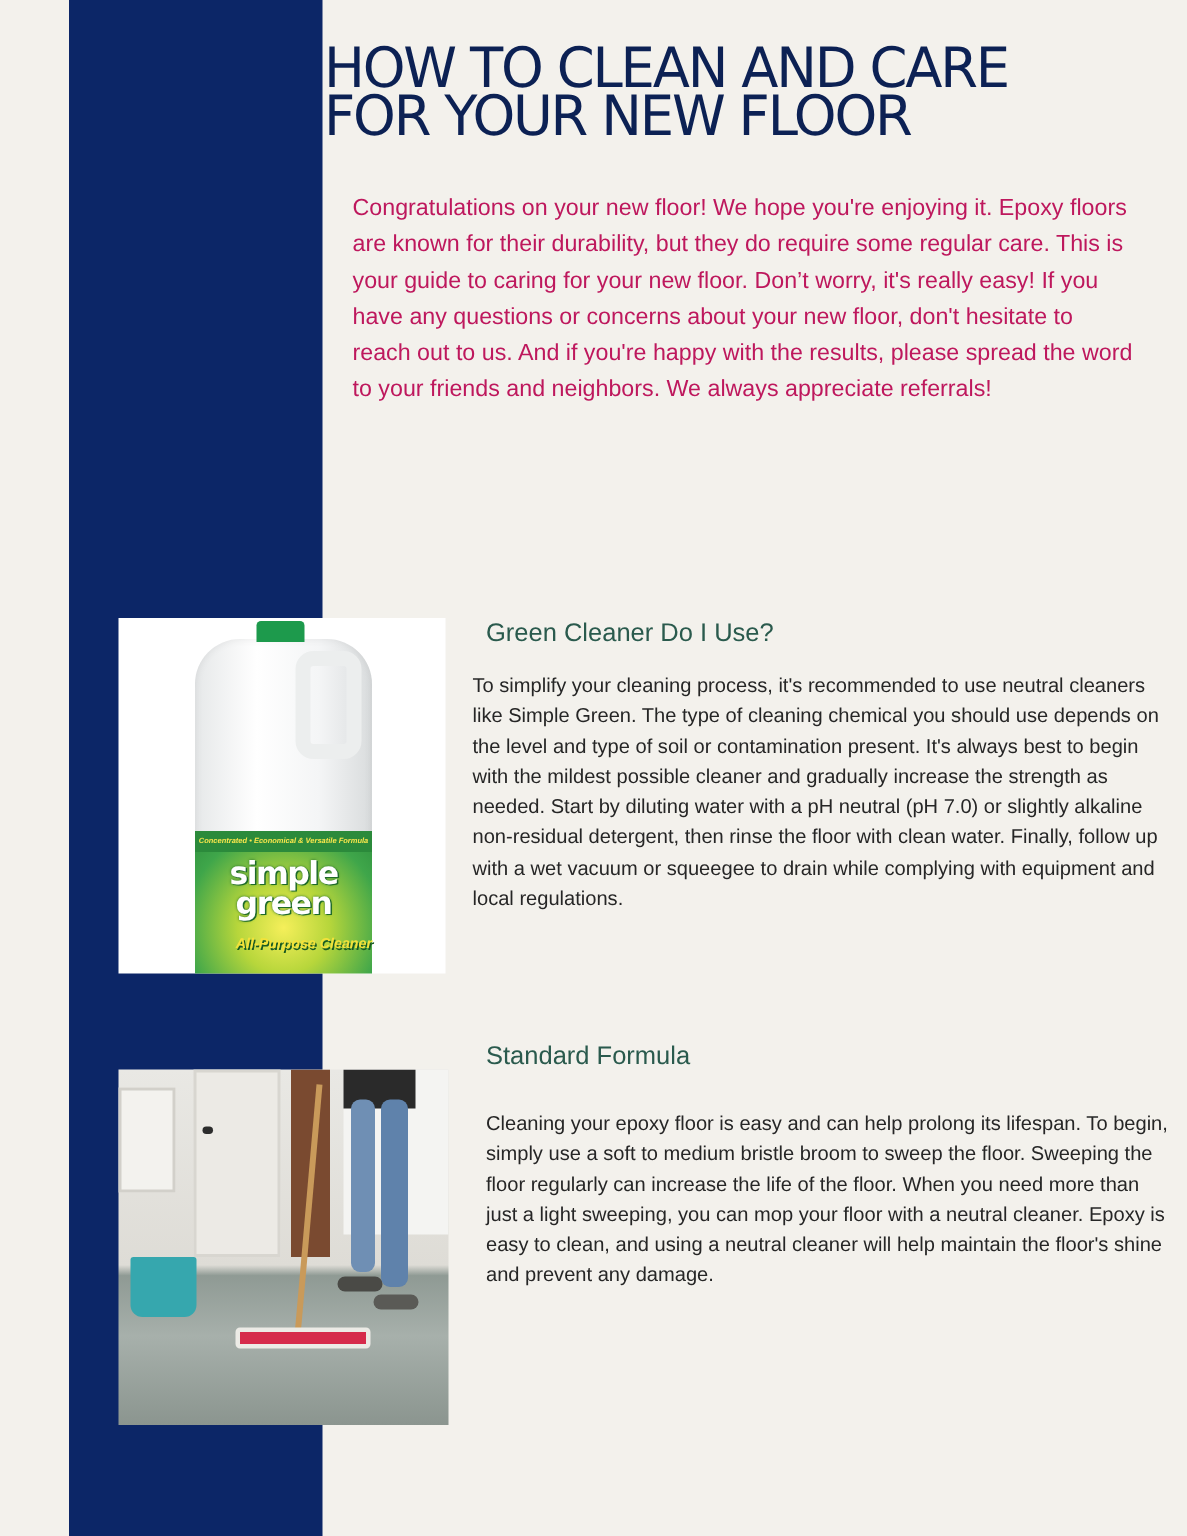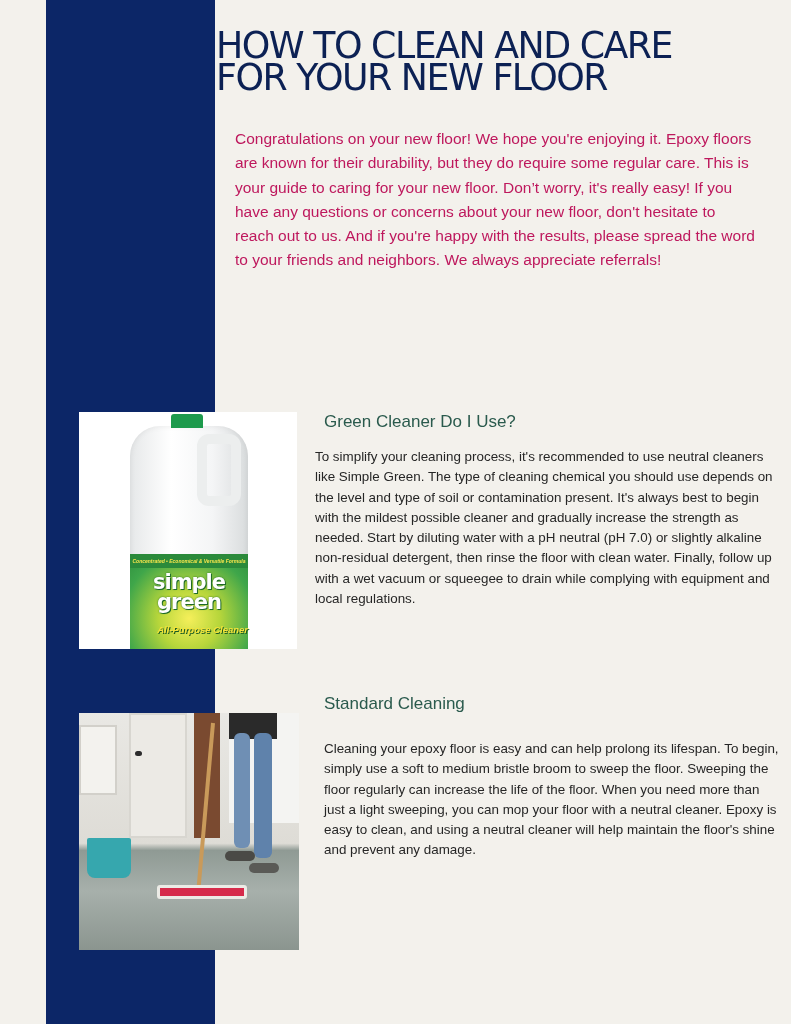--- a/index.html
+++ b/index.html
@@ -172,14 +172,14 @@
   <div class="mop-shirt"></div>
   <div class="mop-legs-l"></div>
   <div class="mop-legs-r"></div>
   <div class="mop-shoe-l"></div>
   <div class="mop-shoe-r"></div>
   <div class="mop-bucket"></div>
   <div class="mop-handle"></div>
   <div class="mop-head"></div>
 </div>
 
-<h2 class="section-heading" style="left:324px; top:694px;" data-bind="sections.1.heading">Standard Cleaning</h2>
+<h2 class="section-heading" style="left:324px; top:694px;" data-bind="sections.1.heading">Standard Formula</h2>
 <p class="section-body" style="left:324px; top:739px; width:455px;" data-bind="sections.1.body">Cleaning your epoxy floor is easy and can help prolong its lifespan. To begin, simply use a soft to medium bristle broom to sweep the floor. Sweeping the floor regularly can increase the life of the floor. When you need more than just a light sweeping, you can mop your floor with a neutral cleaner. Epoxy is easy to clean, and using a neutral cleaner will help maintain the floor's shine and prevent any damage.</p>
 
 </body></html>

